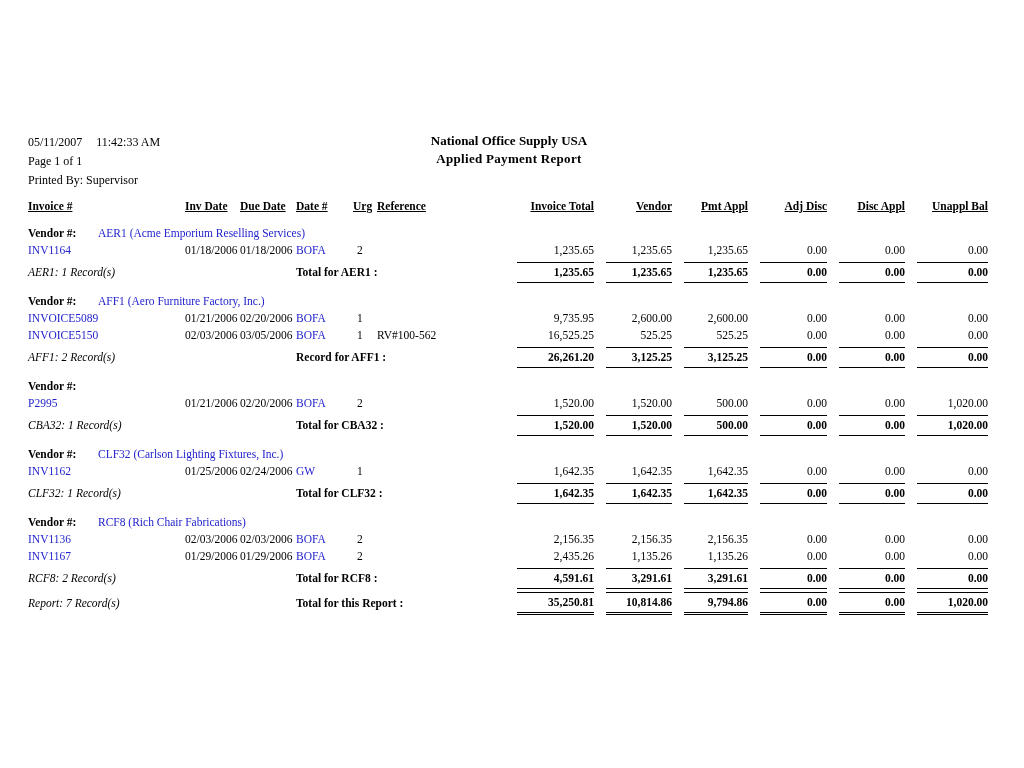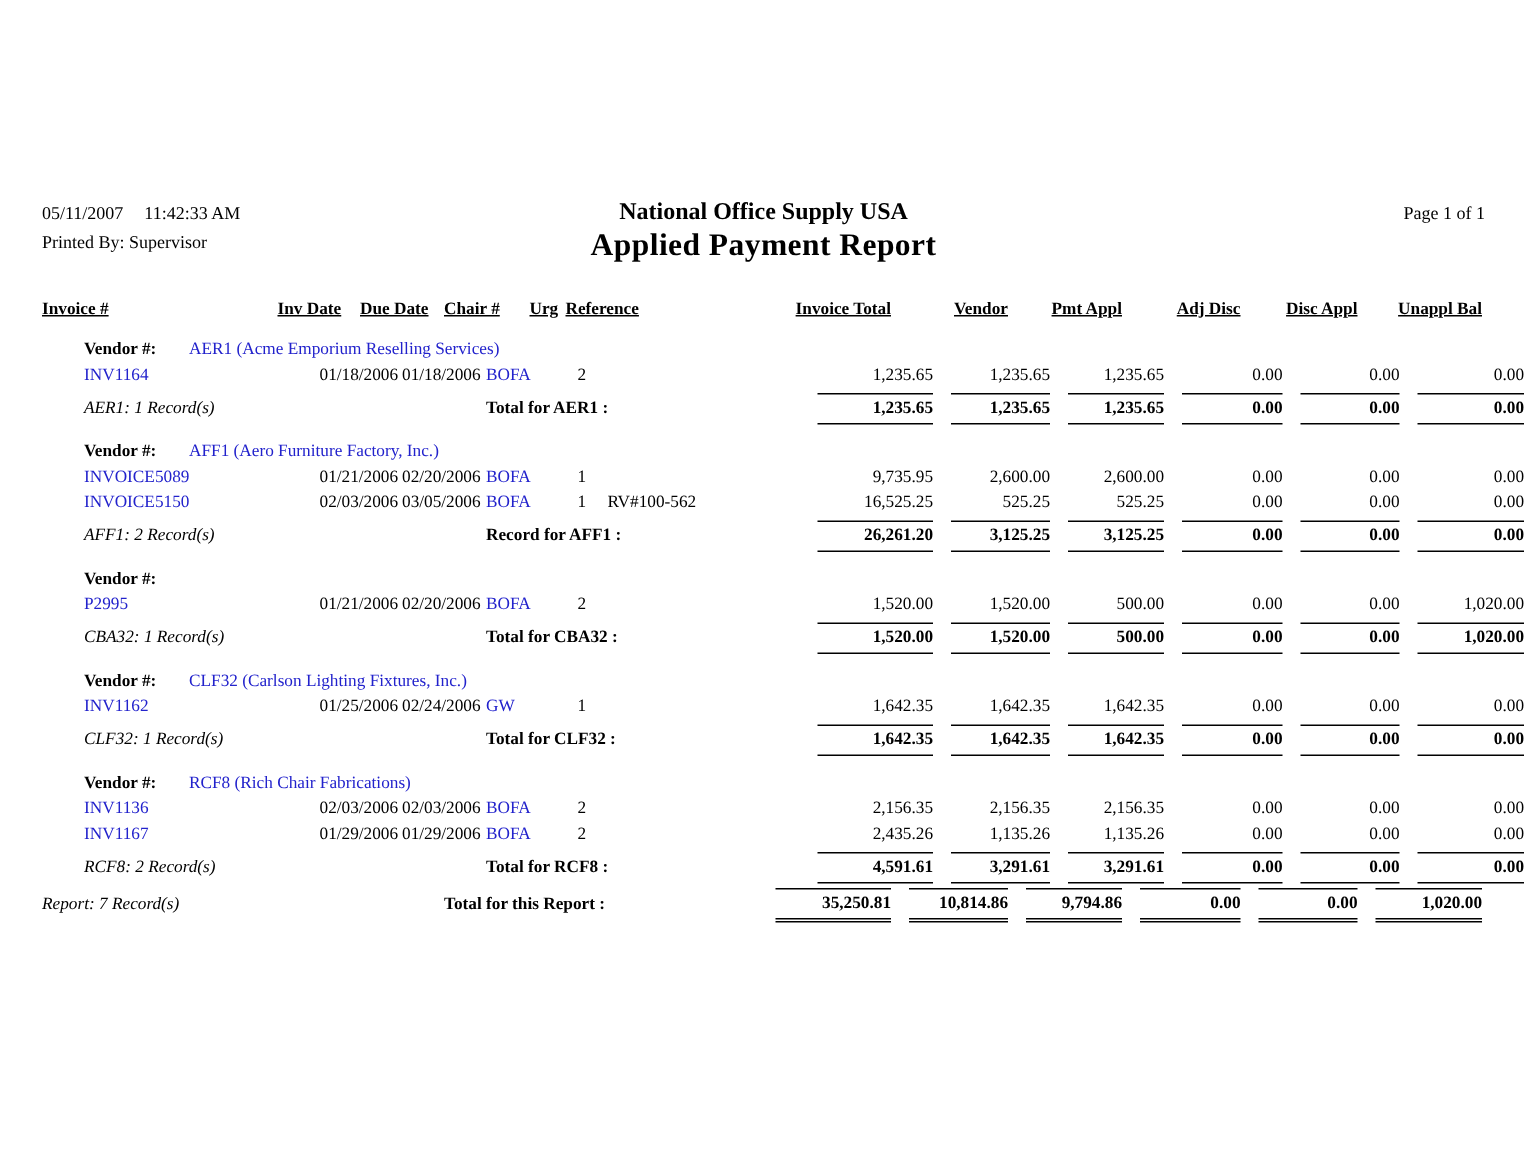--- a/index.html
+++ b/index.html
@@ -6,36 +6,36 @@
   html, body { background: #ffffff; }
   body {
     width: 1024px; height: 768px; overflow: hidden;
     font-family: "Liberation Serif", "DejaVu Serif", serif;
     color: #000;
   }
   .report { width: 962px; margin: 133px 0 0 28px; font-size: 11.5px; }
 
   
   .pagehead { position: relative; height: 44px; }
-  .ph-row { display: flex; justify-content: space-between; line-height: 19px; font-size: 12px; }
+  .ph-row { display: flex; justify-content: space-between; line-height: 19px; font-size: 12px; flex-direction: column; }
   .center-abs { position: absolute; left: 0; right: 0; text-align: center; }
-  .company { top: 0; font-weight: bold; font-size: 16px; }
-  .title { top: 18px; font-weight: bold; font-size: 21px; letter-spacing: 0.3px; }
+  .company { top: 0; font-weight: bold; font-size: 13px; }
+  .title { top: 18px; font-weight: bold; font-size: 13px; letter-spacing: 0.3px; }
   .timegap { margin-left: 14px; }
 
   
   .grid {
     display: grid;
     grid-template-columns: 157px 55px 56px 57px 24px 128px 89px 78px 76px 79px 78px 83px;
   }
   .num { text-align: right; }
   .colheads { margin-top: 21px; font-weight: bold; line-height: 17px; }
   .colheads > div { text-decoration: underline; }
 
-  .group { margin-top: 10px; margin-left: 28px; }
+  .group { margin-top: 10px; }
   .vendor-line { display: flex; line-height: 17px; }
   .vendor-label { font-weight: bold; width: 70px; }
   .vendor-name { color: #2222CC; }
   .datarow { line-height: 17px; }
   .link { color: #2222CC; }
   .urgcell { padding-left: 4px; }
 
   .total-row { margin-top: 3px; line-height: 15px; }
   .note { grid-column: 1 / 4; font-style: italic; align-self: center; }
   .total-label { grid-column: 4 / 7; text-align: left; font-weight: bold; align-self: center; }
@@ -66,21 +66,21 @@
       <div></div>
     </div>
     <div class="center-abs company">National Office Supply USA</div>
     <div class="center-abs title">Applied Payment Report</div>
   </div>
 
   <div class="grid colheads">
     <div>Invoice #</div>
     <div>Inv Date</div>
     <div>Due Date</div>
-    <div>Chair #</div>
+    <div>Date #</div>
     <div>Urg</div>
     <div>Reference</div>
     <div class="num">Invoice Total</div>
     <div class="num">Vendor</div>
     <div class="num">Pmt Appl</div>
     <div class="num">Adj Disc</div>
     <div class="num">Disc Appl</div>
     <div class="num">Unappl Bal</div>
   </div>
 

